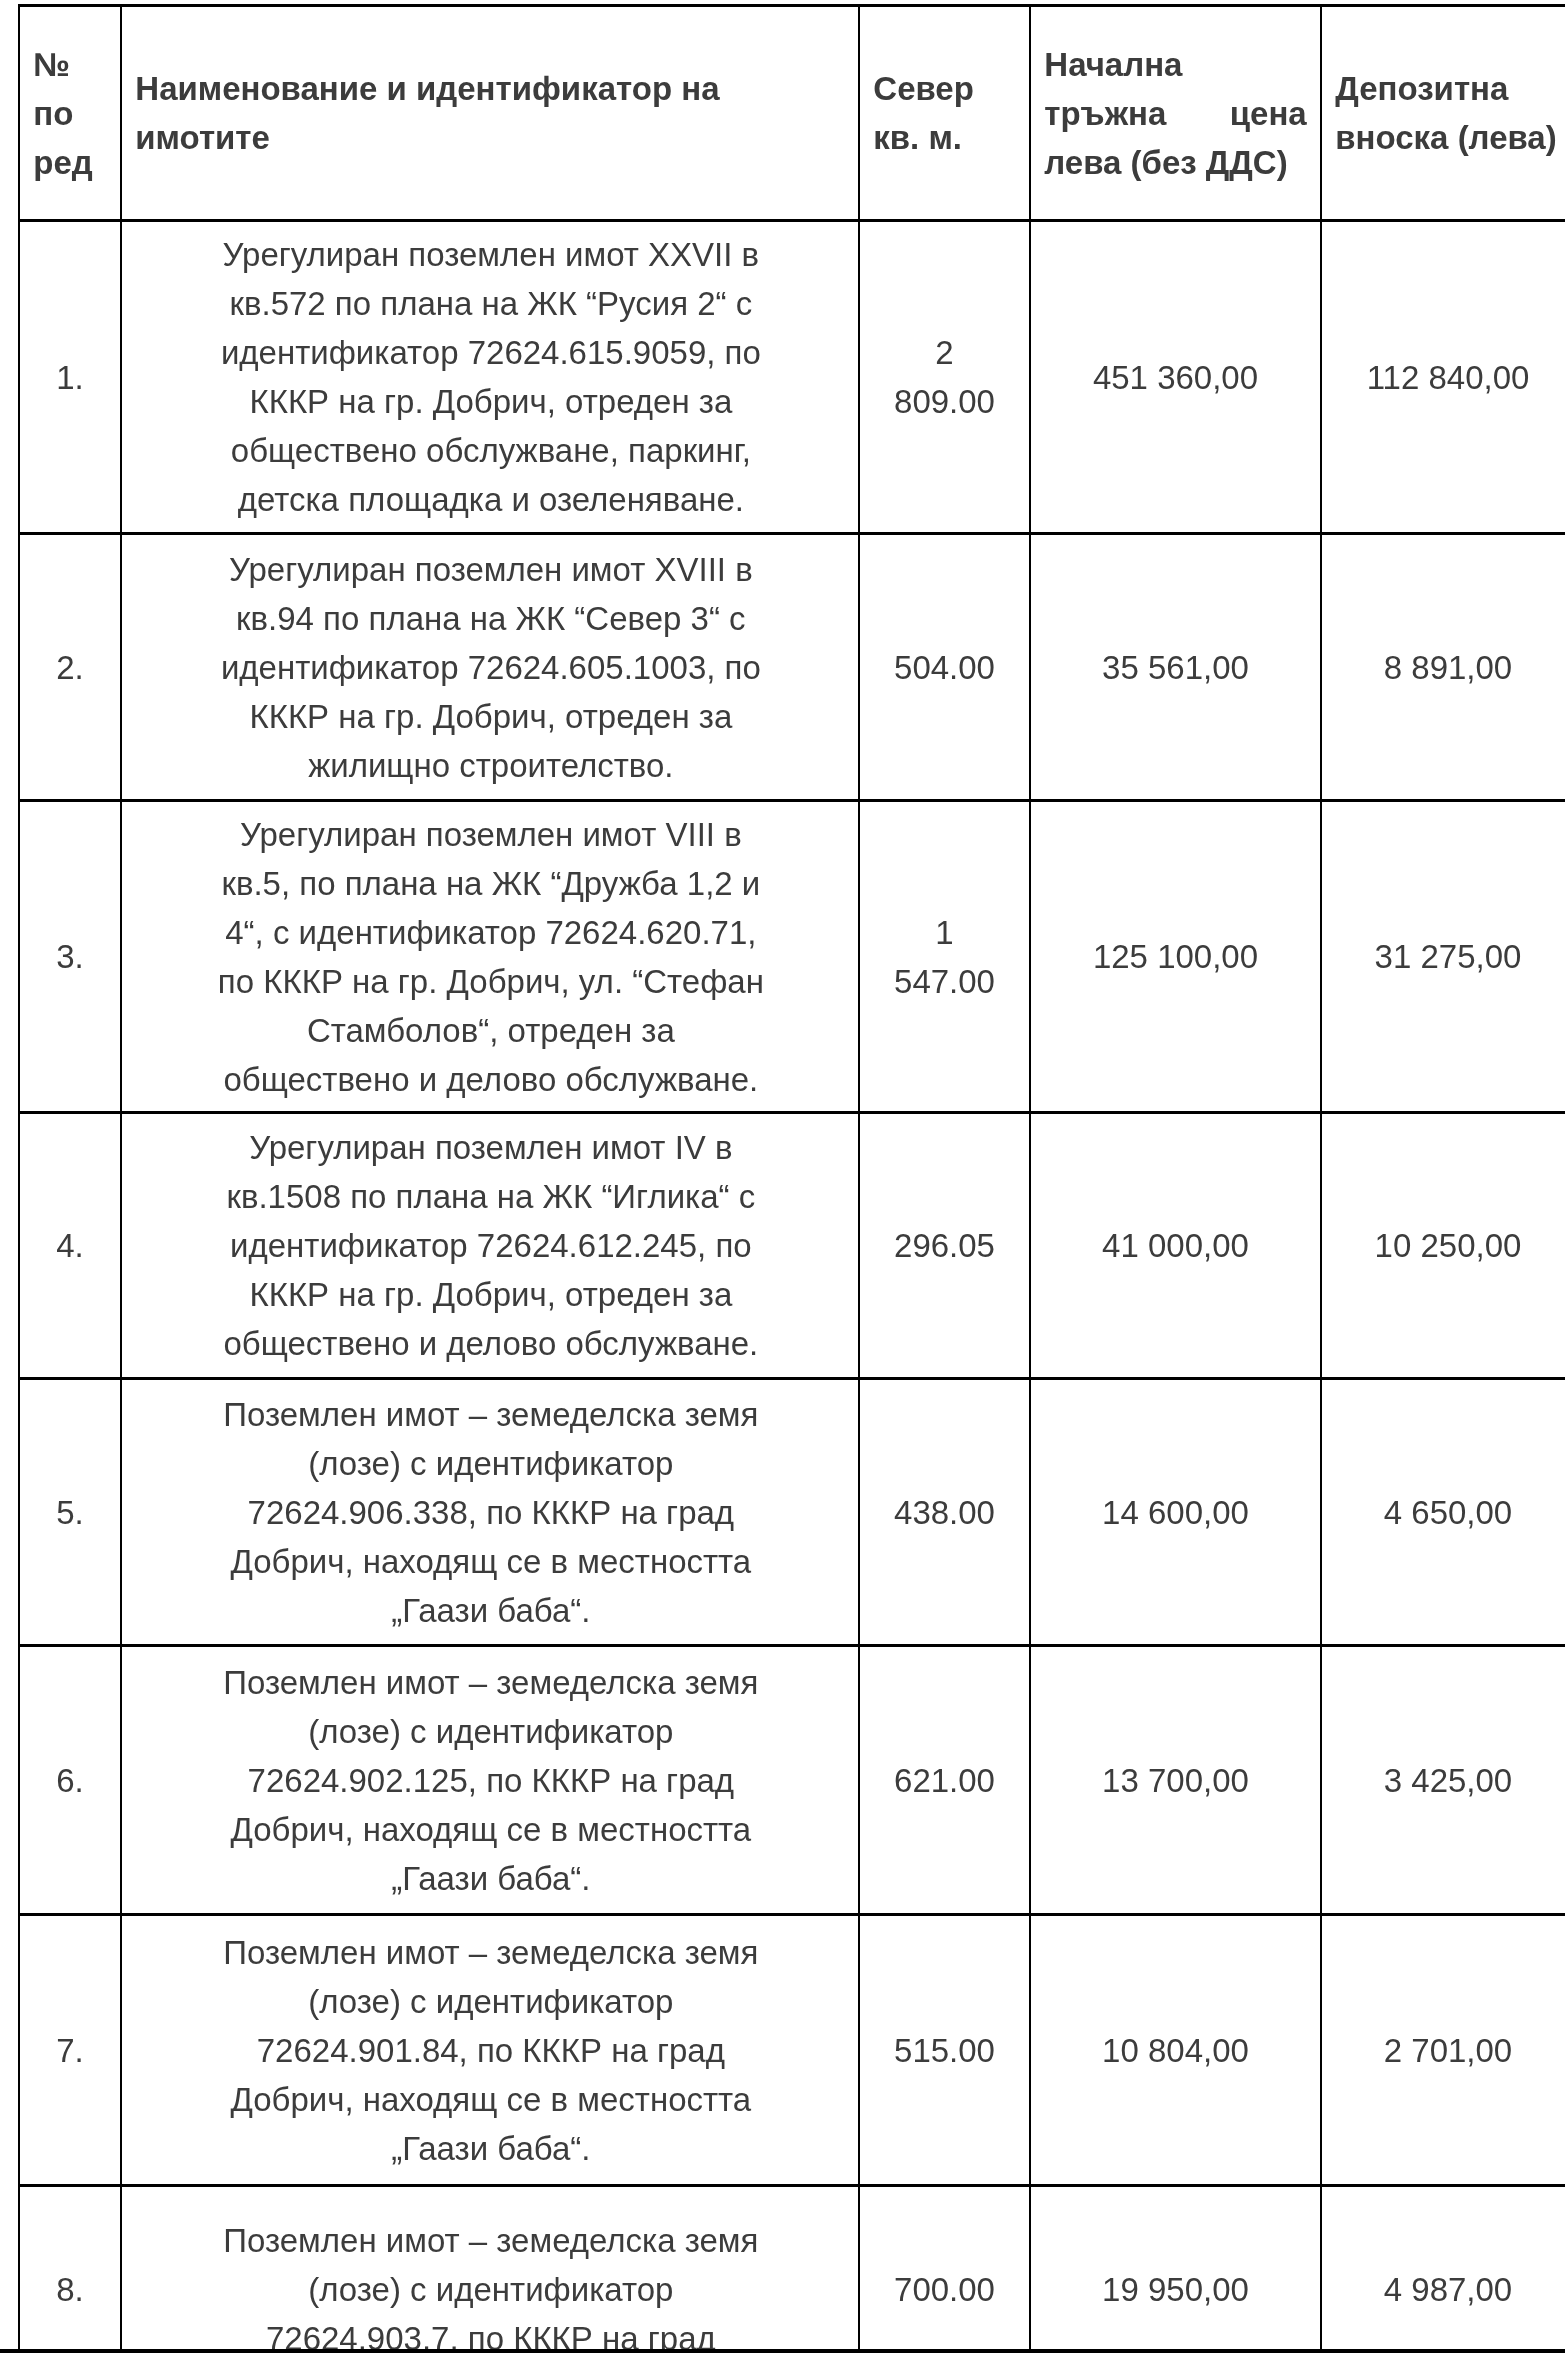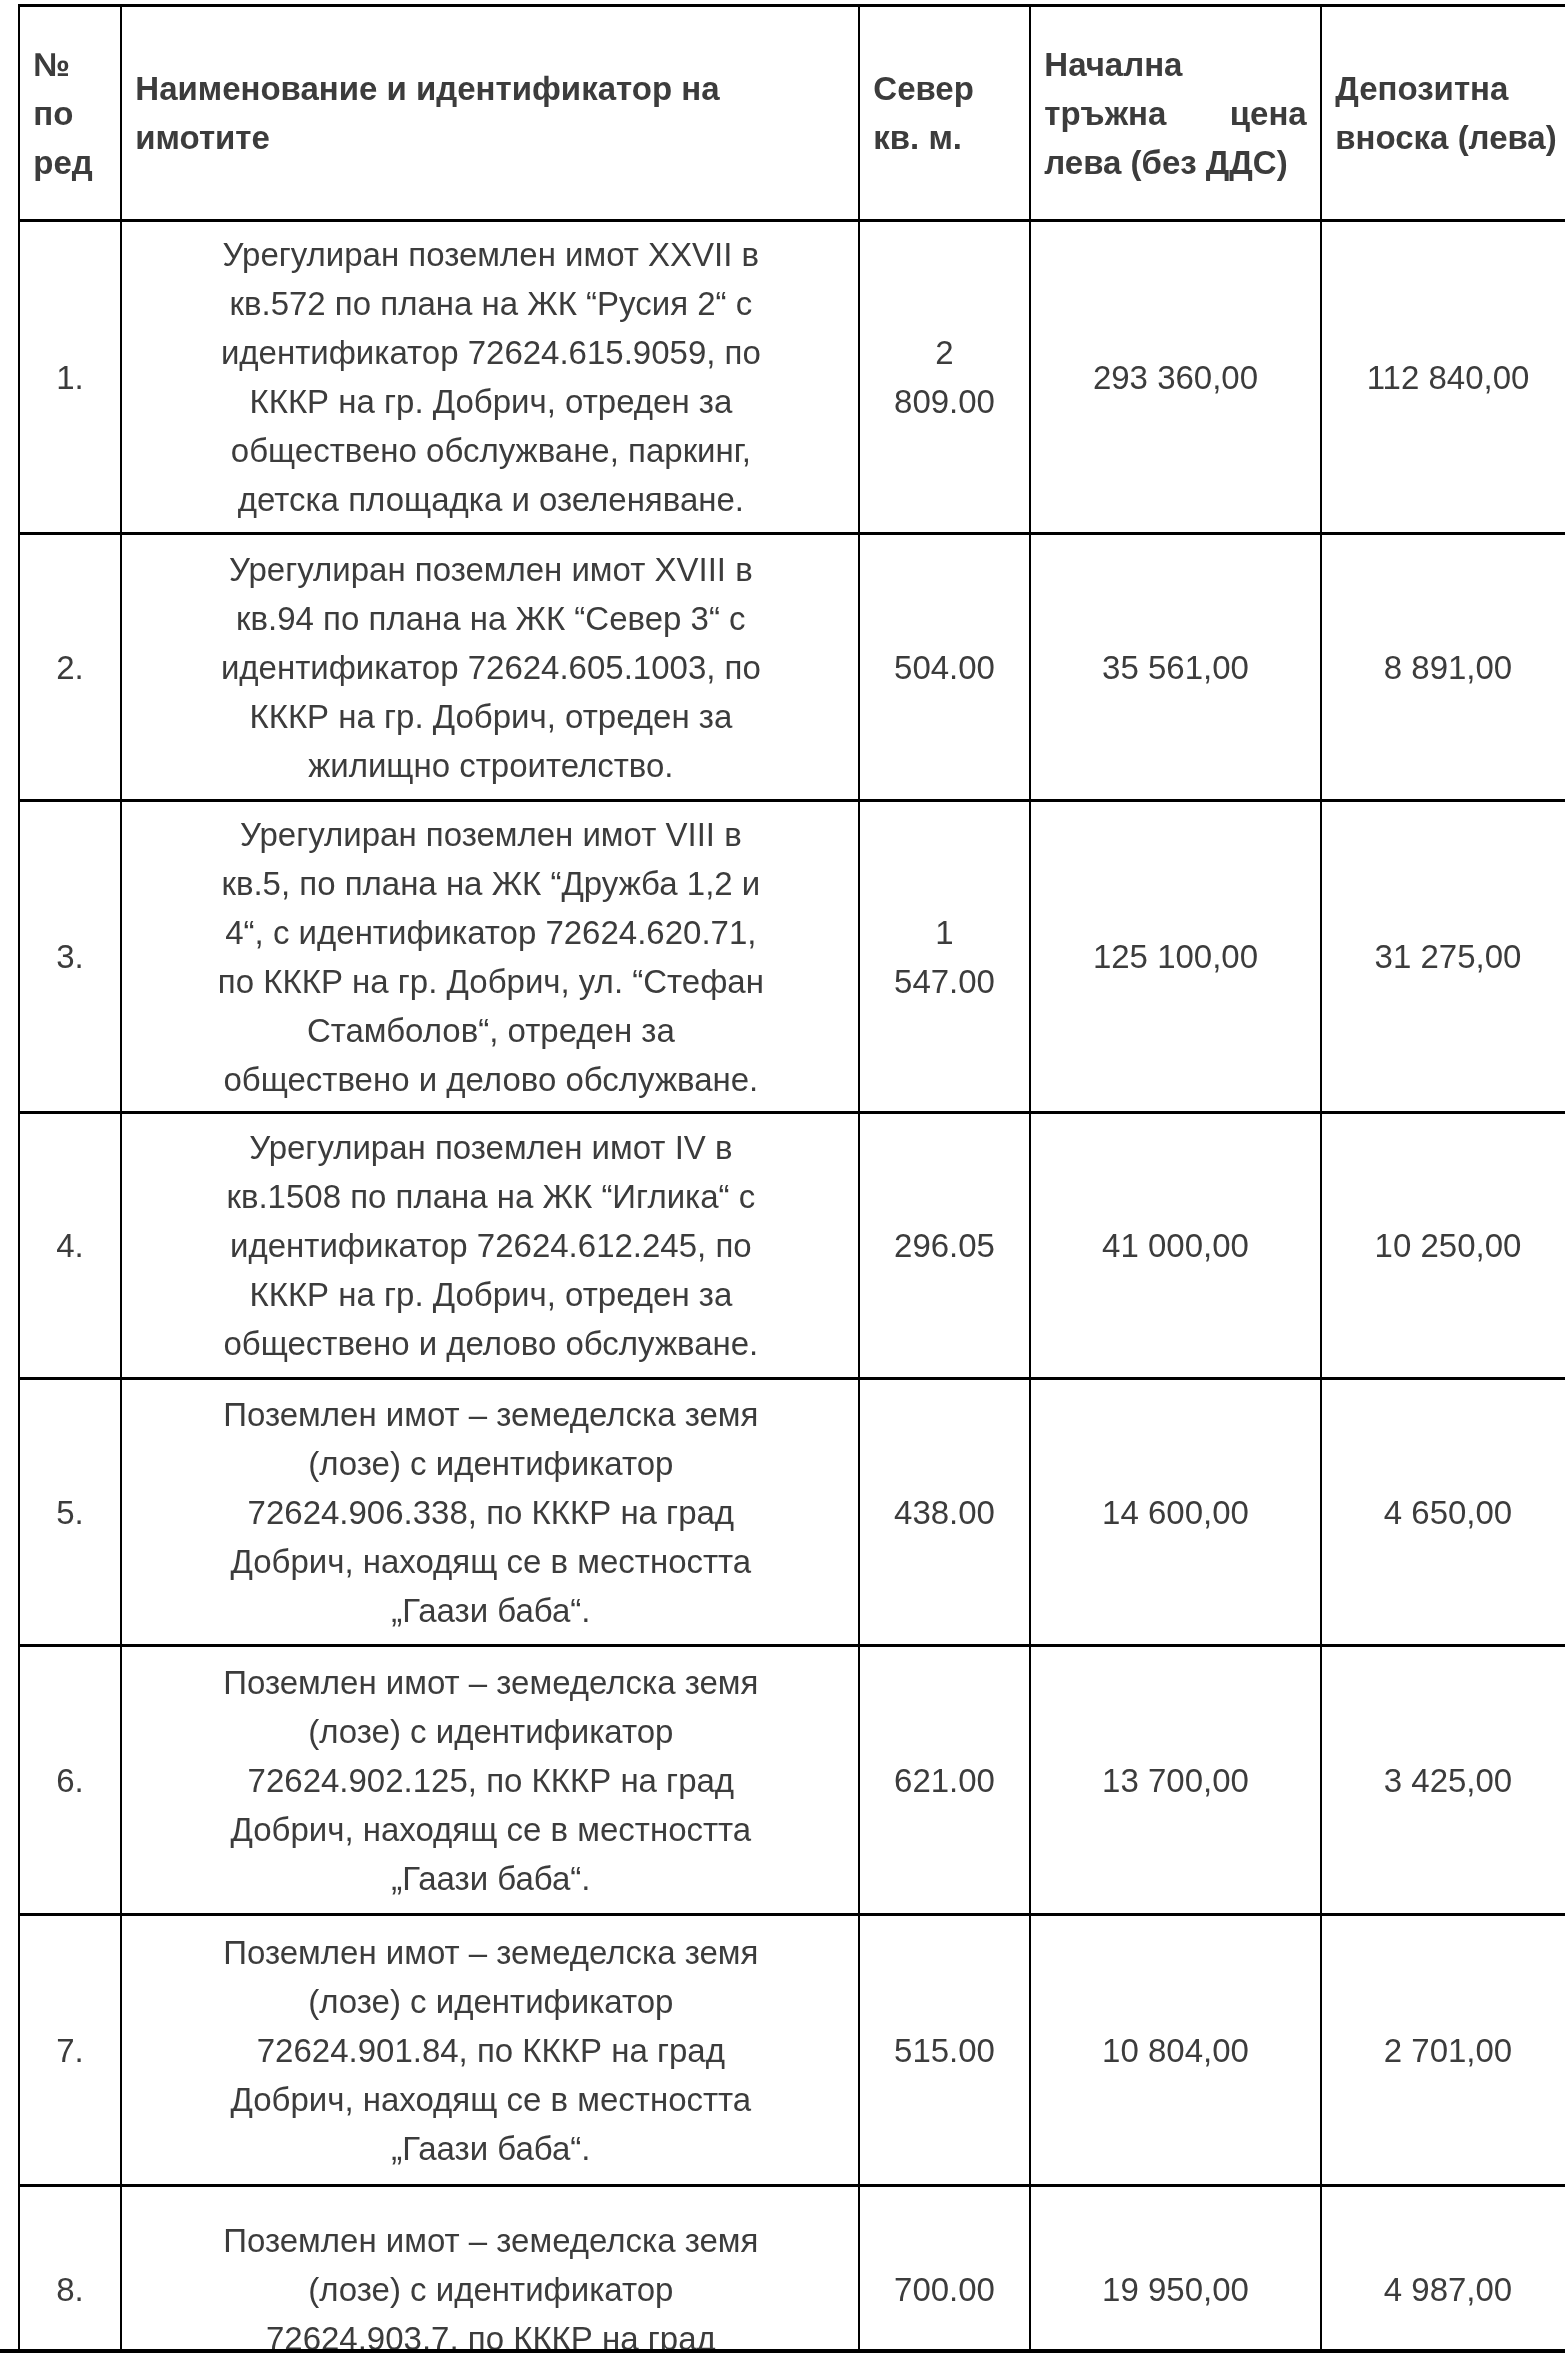--- a/index.html
+++ b/index.html
@@ -104,21 +104,21 @@
       <tr>
         <td class="num">1.</td>
         <td class="desc">Урегулиран поземлен имот XXVII в
 кв.572 по плана на ЖК “Русия 2“ с
 идентификатор 72624.615.9059, по
 КККР на гр. Добрич, отреден за
 обществено обслужване, паркинг,
 детска площадка и озеленяване.</td>
         <td class="area">2
 809.00</td>
-        <td class="price">293 360,00</td>
+        <td class="price">451 360,00</td>
         <td class="deposit">112 840,00</td>
       </tr>
       <tr>
         <td class="num">2.</td>
         <td class="desc">Урегулиран поземлен имот XVIII в
 кв.94 по плана на ЖК “Север 3“ с
 идентификатор 72624.605.1003, по
 КККР на гр. Добрич, отреден за
 жилищно строителство.</td>
         <td class="area">504.00</td>

